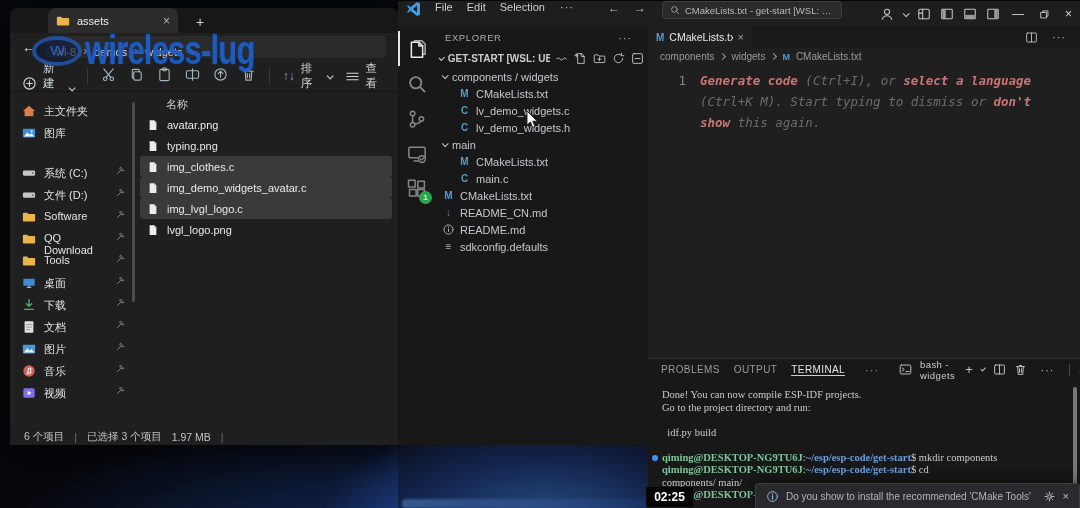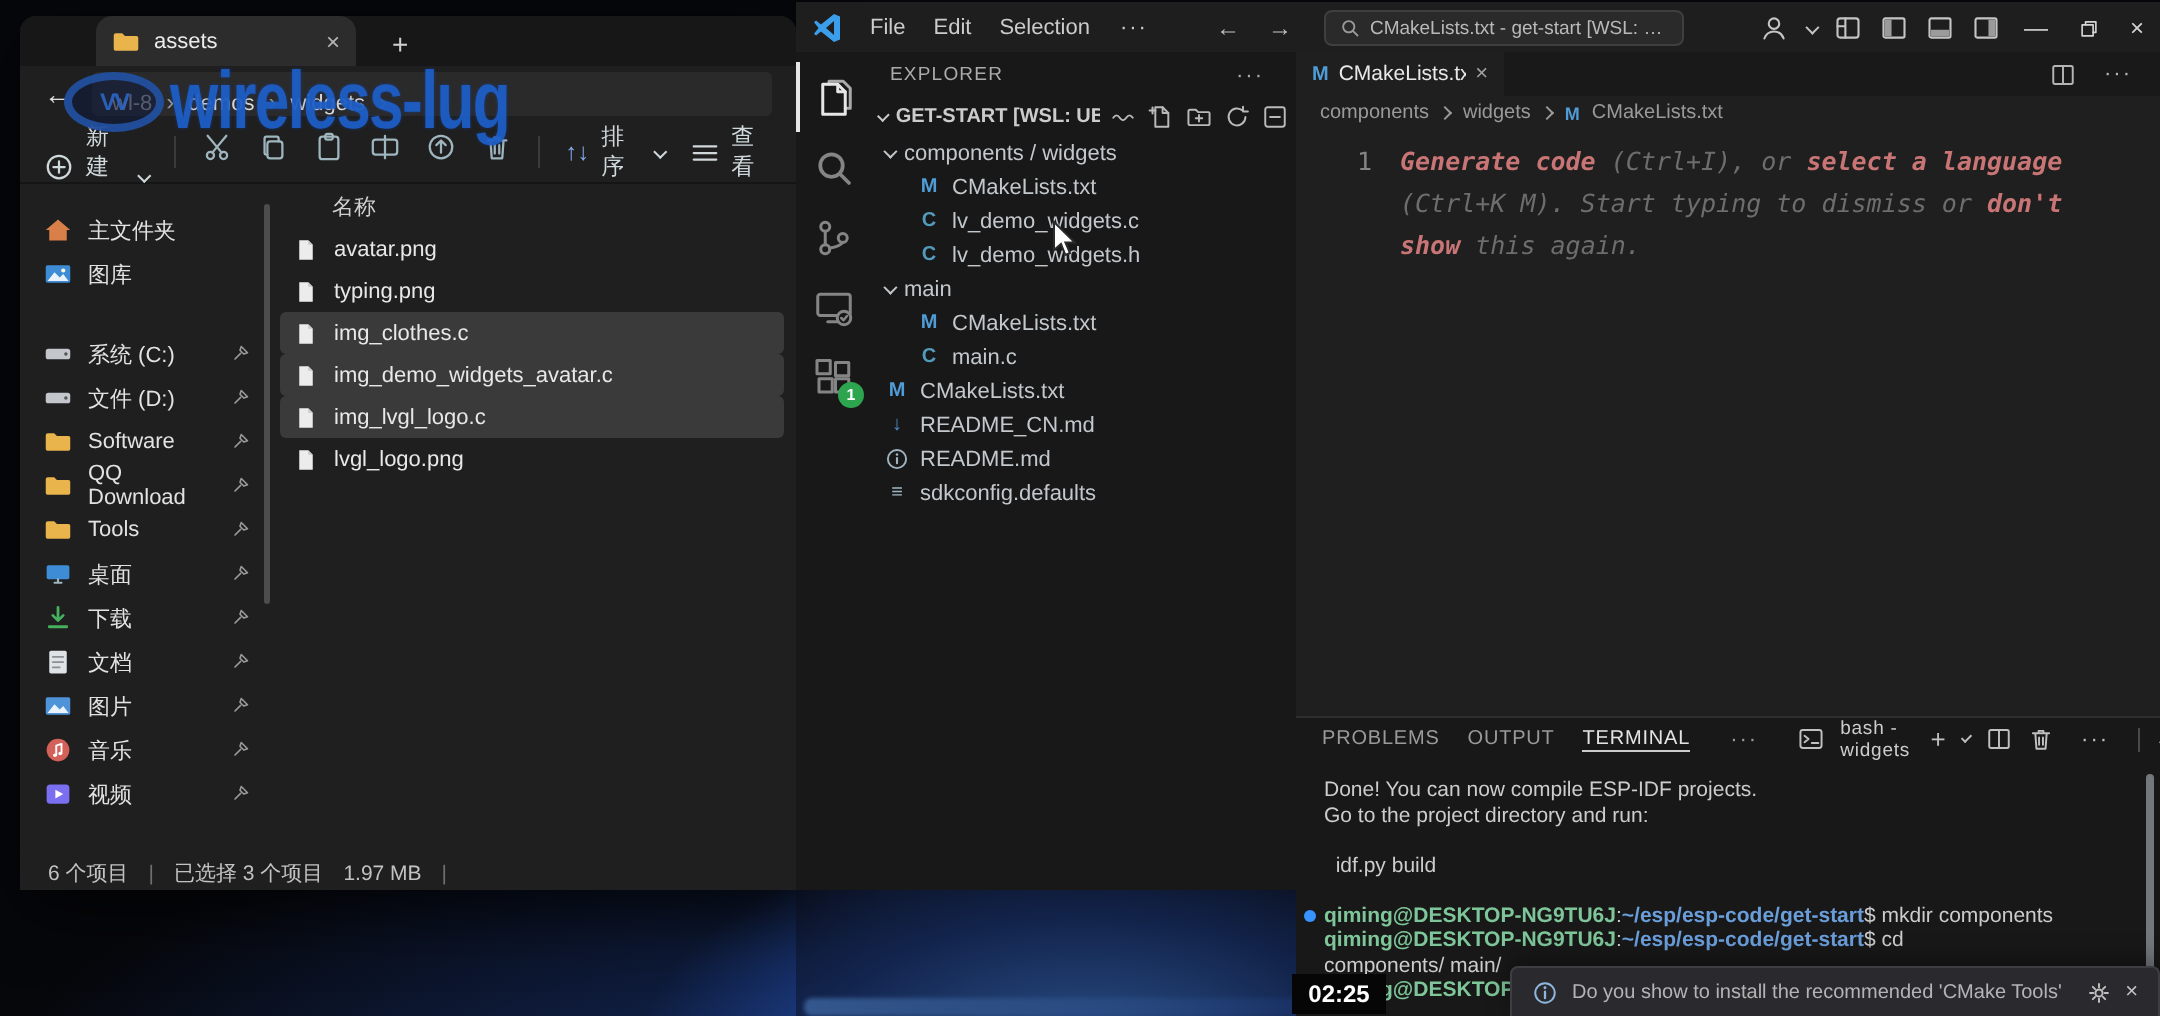--- a/index.html
+++ b/index.html
@@ -35,38 +35,38 @@
     gap:7px;padding:0 10px;font-size:11px;color:#dcdcdc}
   .fx-crumbbox .dim{color:#8f8f8f}
   .fx-crumbbox .bsep{color:#9a9a9a;font-size:12px}
   .fx-toolbar{height:31px;border-bottom:1px solid #151515;display:flex;align-items:center;gap:13px;padding:0 12px;color:#9fb6bf}
   .fx-toolbar .icn{width:15px;height:15px}
   .fx-tool-new{display:flex;align-items:flex-end;gap:6px;color:#cfd8da;font-size:11.5px}
   .fx-tool-txt{display:flex;align-items:center;gap:6px;color:#cfd8da;font-size:11.5px}
   .fx-sort-glyph{font-size:12px;color:#7fa9e8}
   .fx-body{position:relative;display:flex;height:336px}
   .fx-side{width:122px;padding-top:12px}
-  .fx-side-item{height:22px;display:flex;align-items:center;gap:8px;padding-left:12px;font-size:11px;color:#e2e2e2}
+  .fx-side-item{height:22px;display:flex;gap:8px;padding-left:12px;font-size:11px;color:#e2e2e2}
   .fx-side-item .icn{width:14px;height:14px}
   .fx-side-item .pin{margin-left:auto;margin-right:7px;width:10px;height:10px;color:#9a9a9a}
   .fx-side-gap{height:18px}
   .fx-scroll{position:absolute;left:122px;top:10px;width:3px;height:200px;background:#4c4c4c;border-radius:2px}
   .fx-files{flex:1;padding-left:8px}
   .fx-colhead{height:20px;line-height:20px;padding-left:26px;font-size:11px;color:#cfcfcf;margin-top:2px}
   .fx-row{height:21px;display:flex;align-items:center;gap:8px;padding-left:7px;margin-right:6px;border-radius:3px;
     font-size:11px;color:#e8e8e8}
   .fx-row.sel{background:#3a3a3a}
   .fx-row .icn{width:12px;height:14px}
   .fx-status{position:absolute;left:0;right:0;bottom:0;height:17px;display:flex;align-items:center;gap:10px;
     padding-left:14px;font-size:10.5px;color:#c2c2c2;background:#1f1f1f}
   .fx-status .sep{color:#6f6f6f}
 
   
   .win-vscode{position:absolute;left:398px;top:0;width:682px;height:508px}
-  .vsc-titlebar{position:absolute;left:0;top:1px;right:0;height:26px;background:#1e1e1e;display:flex;align-items:center;
+  .vsc-titlebar{position:absolute;left:0;top:1px;right:0;height:26px;background:#1e1e1e;display:flex;
     padding:0 8px;gap:2px;color:#cccccc}
   .vsc-logo{width:16px;height:16px;margin-right:4px}
   .vsc-menu{font-size:11px;padding:0 7px}
   .vsc-dots{font-size:11px;padding:0 6px;letter-spacing:1px}
   .vsc-navarrows{margin-left:26px;display:flex;gap:14px;font-size:12px;color:#bdbdbd}
   .vsc-search{width:180px;height:18px;margin-left:14px;background:#2a2a2a;border:1px solid #3f3f3f;border-radius:4px;
     display:flex;align-items:center;gap:5px;padding:0 7px}
   .vsc-search .icn{width:10px;height:10px;color:#9a9a9a}
   .vsc-search-title{font-size:9.5px;color:#b9b9b9;white-space:nowrap;overflow:hidden;text-overflow:ellipsis}
   .vsc-tb-right{margin-left:auto;display:flex;align-items:center;gap:9px;color:#c5c5c5}
@@ -106,21 +106,21 @@
   .vsc-gutter{position:absolute;left:0;top:5px;width:38px;text-align:right;color:#858585}
   .vsc-ghost{margin-left:52px;font-style:italic;color:#6d6d6d;white-space:nowrap;overflow:hidden}
   .vsc-ghost .accent{color:#c97575;font-weight:bold}
 
   .vsc-panel{position:absolute;left:250px;top:358px;width:432px;height:150px;background:#181818;border-top:1px solid #2e2e2e}
   .vsc-panel-tabs{height:21px;display:flex;align-items:center;gap:14px;padding:0 13px;font-size:10px;color:#9a9a9a;letter-spacing:.4px}
   .vsc-panel-tab.active{color:#e3e3e3;box-shadow:0 1px 0 #cccccc}
   .vsc-panel-right{margin-left:auto;display:flex;align-items:center;gap:8px;color:#c0c0c0}
   .vsc-panel-right .icn{width:13px;height:13px}
   .vsc-shell-label{font-size:9.5px;color:#cccccc}
-  .vsc-term{padding:9px 0 0 14px;font-family:Liberation Sans, sans-serif;font-size:10.5px;line-height:12.5px;color:#cccccc}
+  .vsc-term{padding:9px 0 0 14px;font-family:Liberation Serif, serif;font-size:10.5px;line-height:12.5px;color:#cccccc}
   .vsc-term .tline{position:relative;height:12.5px;white-space:pre}
   .t-green{color:#7ec699;font-weight:bold}.t-blue{color:#6a9edb;font-weight:bold}
   .tdot{position:absolute;left:-10px;top:3px;width:6px;height:6px;border-radius:50%;background:#3794ff}
   .vsc-term-scroll{position:absolute;right:3px;top:28px;width:4px;height:116px;background:rgba(205,215,225,.5);border-radius:2px}
 
   .vsc-ghost-desktop{position:absolute;left:0;top:445px;width:250px;height:63px;background:rgba(10,14,24,.45)}
 
   .vsc-notif{position:absolute;left:357px;top:483px;width:325px;height:25px;background:#2a2a2e;border:1px solid #3e3e42;
     border-bottom:none;border-radius:4px 4px 0 0;display:flex;align-items:center;gap:7px;padding:0 10px;z-index:10;
     box-shadow:0 -3px 12px rgba(0,0,0,.4)}

